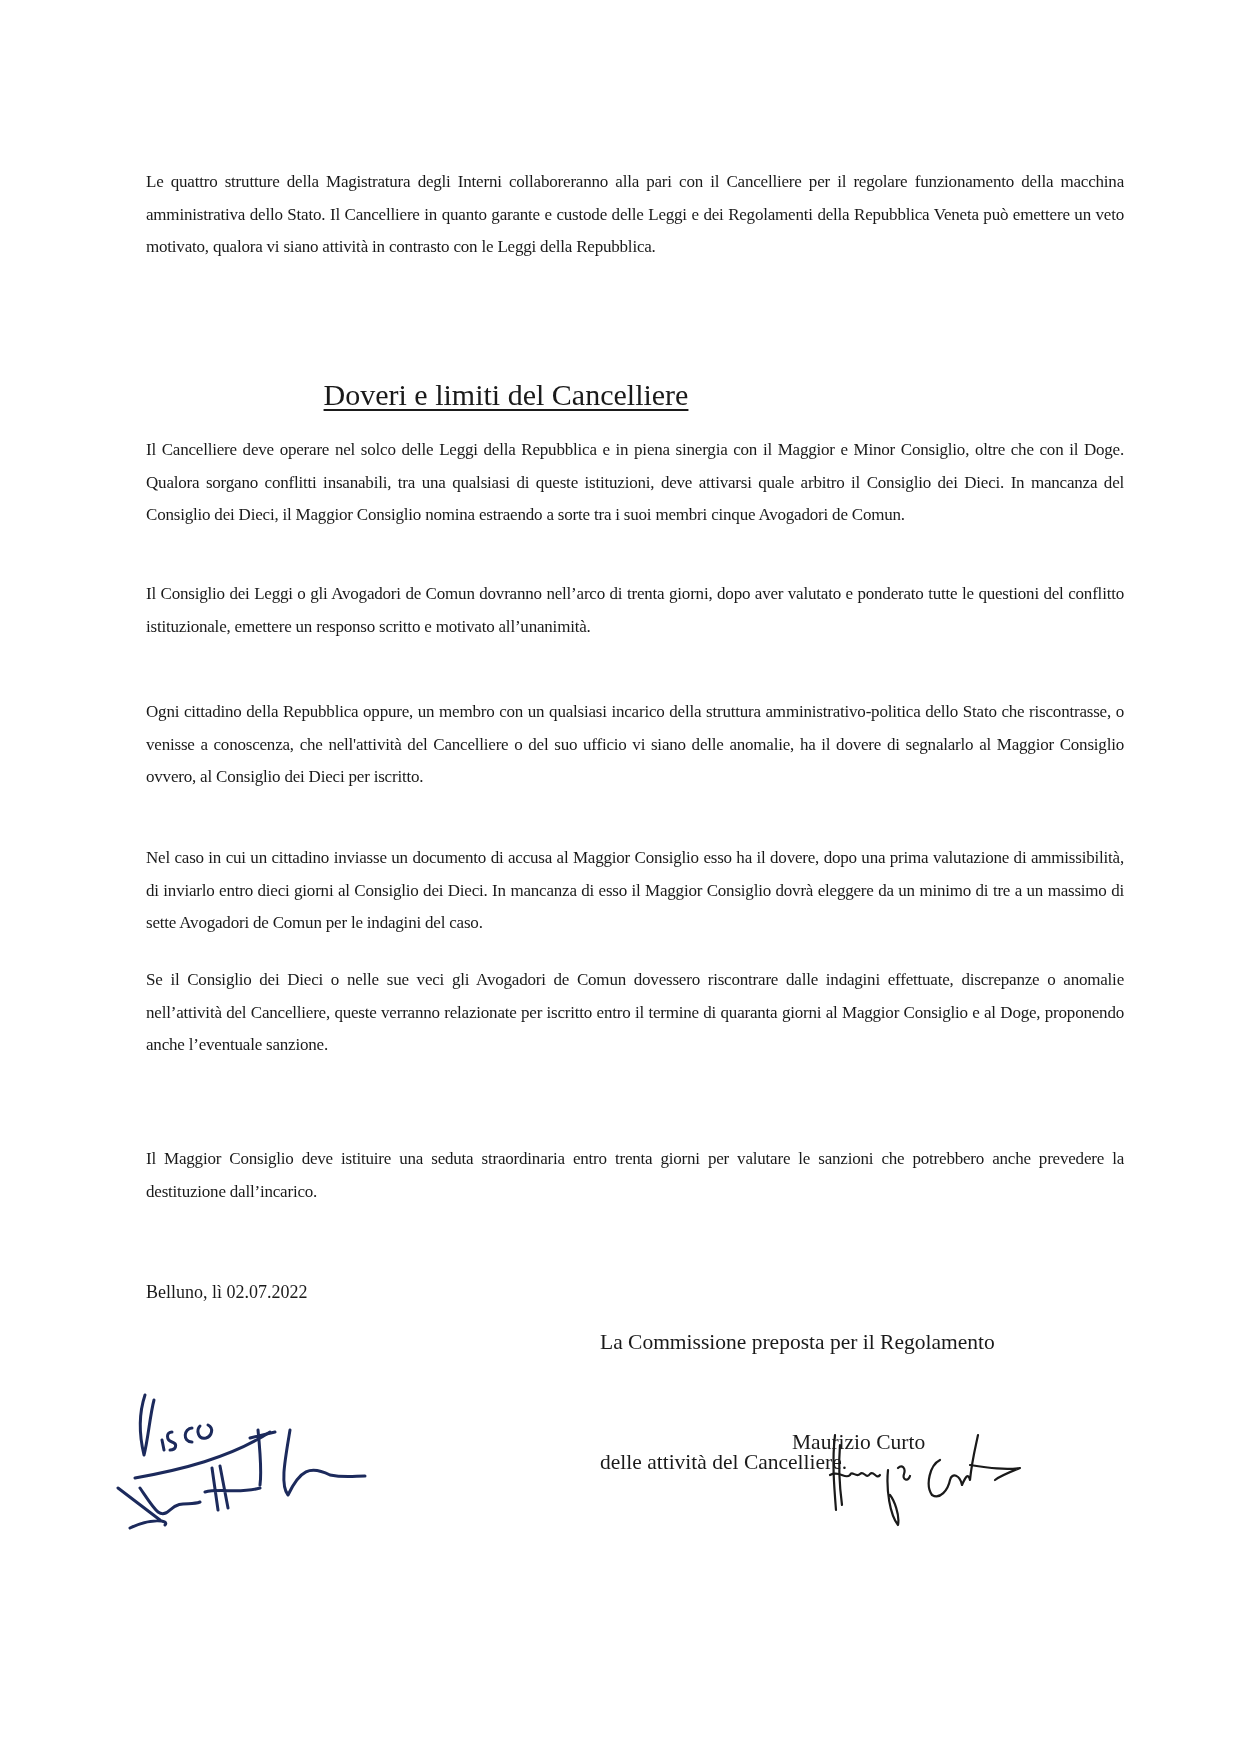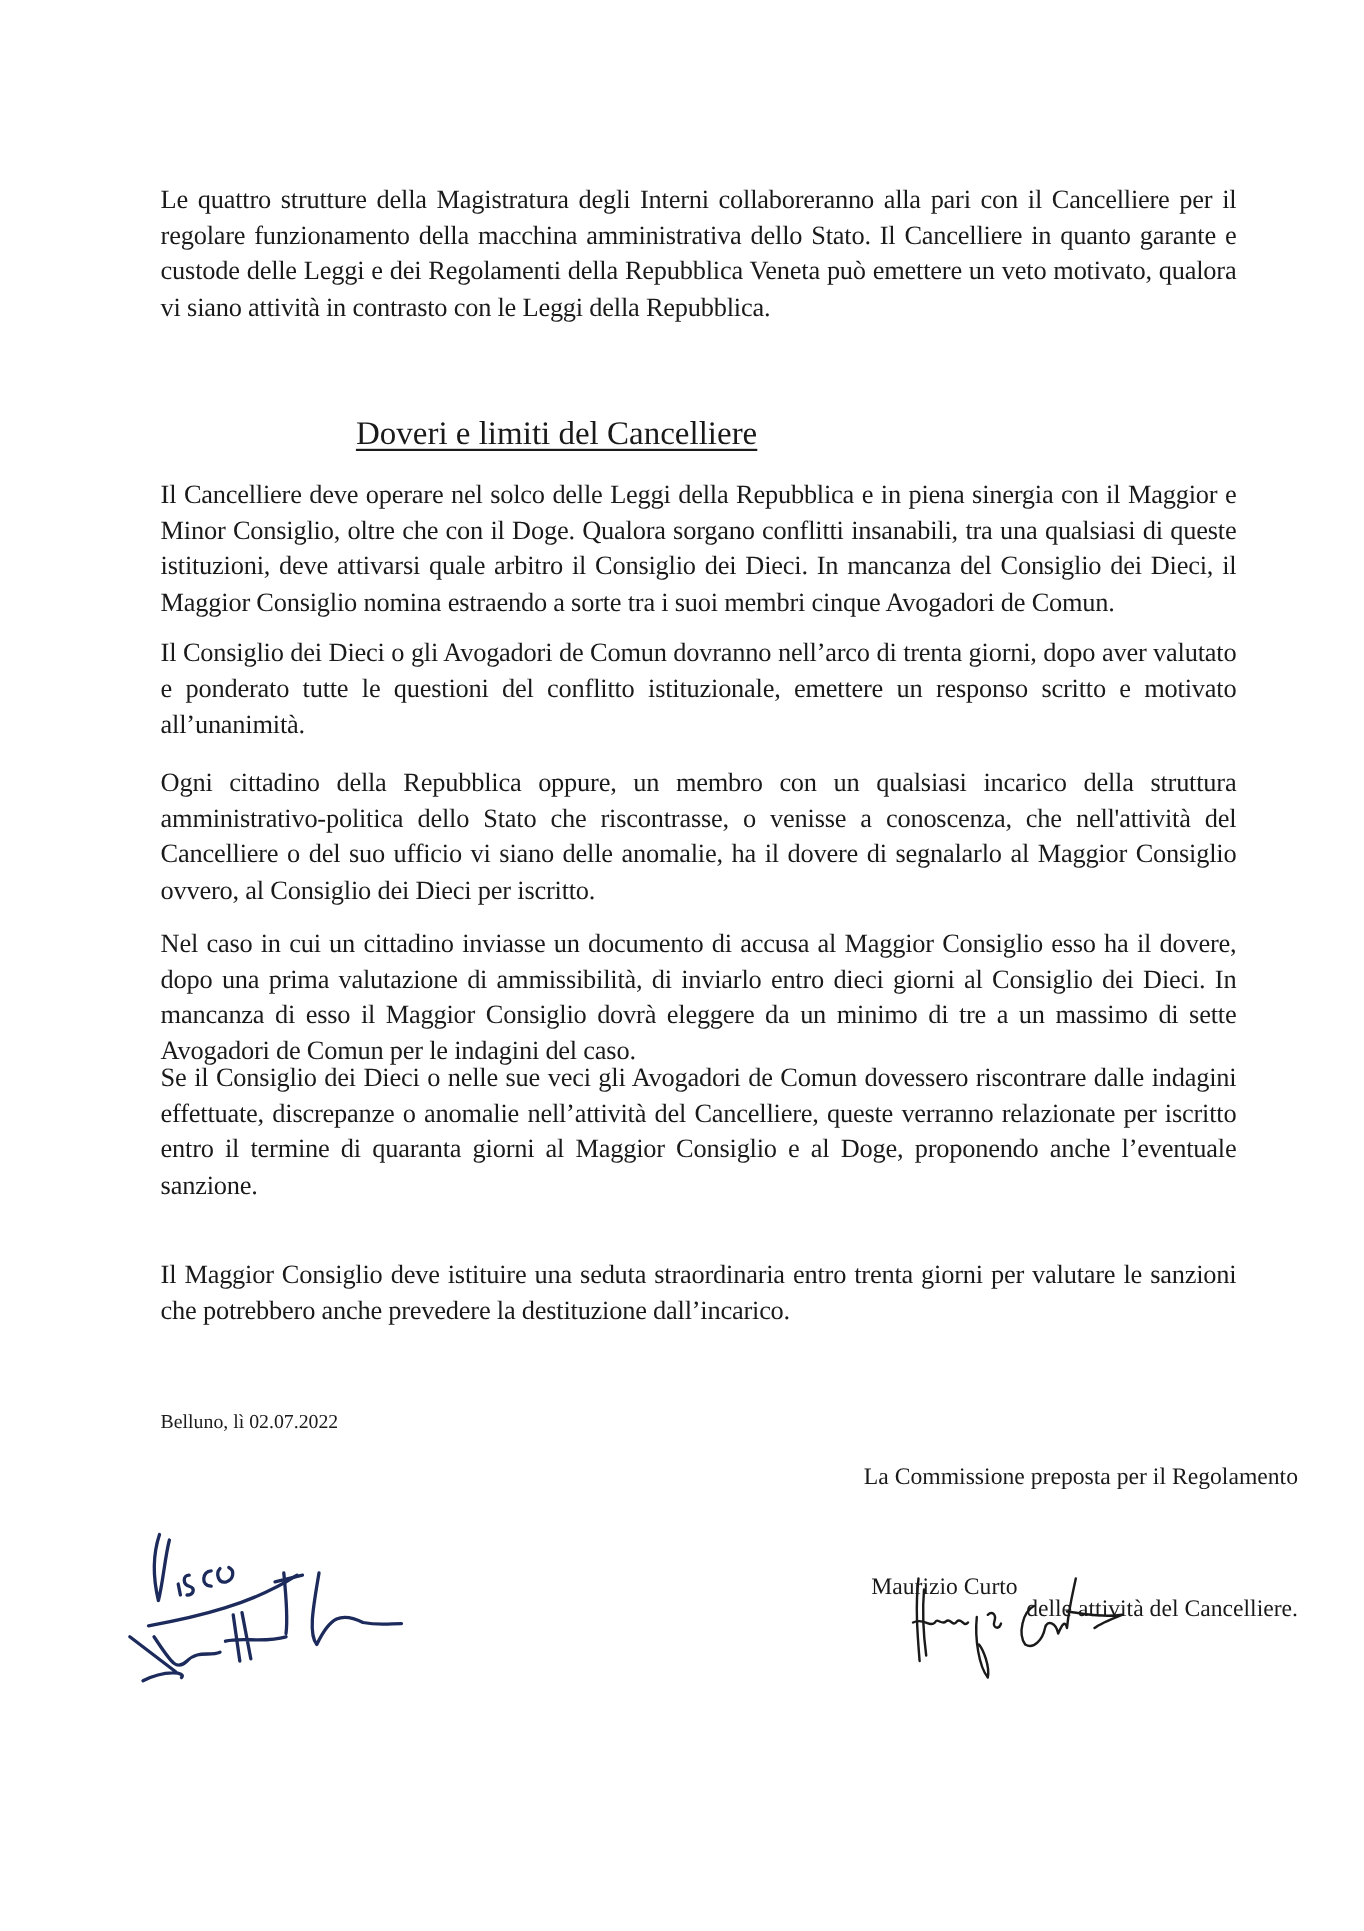--- a/index.html
+++ b/index.html
@@ -1,37 +1,37 @@
 <!DOCTYPE html>
 <html><head>
 <meta charset="utf-8">
 <style>
   html, body { margin: 0; padding: 0; background: #ffffff; }
   body { width: 1240px; height: 1755px; position: relative; overflow: hidden;
          font-family: "Liberation Serif", "DejaVu Serif", serif; color: #1a1a1a; }
-  .para { position: absolute; left: 146px; width: 978px; font-size: 24px; line-height: 32.5px;
+  .para { position: absolute; left: 146px; width: 978px; font-size: 17px; line-height: 32.5px;
           text-align: justify; letter-spacing: -0.2px; margin: 0; font-family: Liberation Serif, serif; }
   .heading { position: absolute; left: 0; width: 1012px; top: 378px; text-align: center;
              font-size: 30px; text-decoration: underline; text-underline-offset: 4px;
              text-decoration-thickness: 2px; margin: 0; font-weight: normal; }
   .date { position: absolute; left: 146px; top: 1282px; font-size: 18px; }
-  .commission { position: absolute; left: 600px; width: 580px; text-align: right; font-size: 21.5px; }
+  .commission { position: absolute; left: 600px; width: 580px; text-align: left; font-size: 21.5px; }
   .sig-name { position: absolute; left: 792px; top: 1430px; font-size: 21.5px; }
   .sig { position: absolute; }
   .sig path { fill: none; stroke-linecap: round; stroke-linejoin: round; }
 </style>
 </head>
 <body>
 
 <p class="para" style="top:166px;">Le quattro strutture della Magistratura degli Interni collaboreranno alla pari con il Cancelliere per il regolare funzionamento della macchina amministrativa dello Stato. Il Cancelliere in quanto garante e custode delle Leggi e dei Regolamenti della Repubblica Veneta può emettere un veto motivato, qualora vi siano attività in contrasto con le Leggi della Repubblica.</p>
 
 <h1 class="heading">Doveri e limiti del Cancelliere</h1>
 
 <p class="para" style="top:434px;">Il Cancelliere deve operare nel solco delle Leggi della Repubblica e in piena sinergia con il Maggior e Minor Consiglio, oltre che con il Doge. Qualora sorgano conflitti insanabili, tra una qualsiasi di queste istituzioni, deve attivarsi quale arbitro il Consiglio dei Dieci. In mancanza del Consiglio dei Dieci, il Maggior Consiglio nomina estraendo a sorte tra i suoi membri cinque Avogadori de Comun.</p>
-<p class="para" style="top:578px;">Il Consiglio dei Dieci o gli Avogadori de Comun dovranno nell’arco di trenta giorni, dopo aver valutato e ponderato tutte le questioni del conflitto istituzionale, emettere un responso scritto e motivato all’unanimità.</p>
+<p class="para" style="top:578px;">Il Consiglio dei Leggi o gli Avogadori de Comun dovranno nell’arco di trenta giorni, dopo aver valutato e ponderato tutte le questioni del conflitto istituzionale, emettere un responso scritto e motivato all’unanimità.</p>
 <p class="para" style="top:696px;">Ogni cittadino della Repubblica oppure, un membro con un qualsiasi incarico della struttura amministrativo-politica dello Stato che riscontrasse, o venisse a conoscenza, che nell'attività del Cancelliere o del suo ufficio vi siano delle anomalie, ha il dovere di segnalarlo al Maggior Consiglio ovvero, al Consiglio dei Dieci per iscritto.</p>
 <p class="para" style="top:842px;">Nel caso in cui un cittadino inviasse un documento di accusa al Maggior Consiglio esso ha il dovere, dopo una prima valutazione di ammissibilità, di inviarlo entro dieci giorni al Consiglio dei Dieci. In mancanza di esso il Maggior Consiglio dovrà eleggere da un minimo di tre a un massimo di sette Avogadori de Comun per le indagini del caso.</p>
 <p class="para" style="top:964px;">Se il Consiglio dei Dieci o nelle sue veci gli Avogadori de Comun dovessero riscontrare dalle indagini effettuate, discrepanze o anomalie nell’attività del Cancelliere, queste verranno relazionate per iscritto entro il termine di quaranta giorni al Maggior Consiglio e al Doge, proponendo anche l’eventuale sanzione.</p>
 <p class="para" style="top:1143px;">Il Maggior Consiglio deve istituire una seduta straordinaria entro trenta giorni per valutare le sanzioni che potrebbero anche prevedere la destituzione dall’incarico.</p>
 
 <div class="date">Belluno, lì 02.07.2022</div>
 
 <div class="commission" style="top:1330px;">La Commissione preposta per il Regolamento</div>
 <div class="commission" style="top:1450px;">delle attività del Cancelliere.</div>
 

